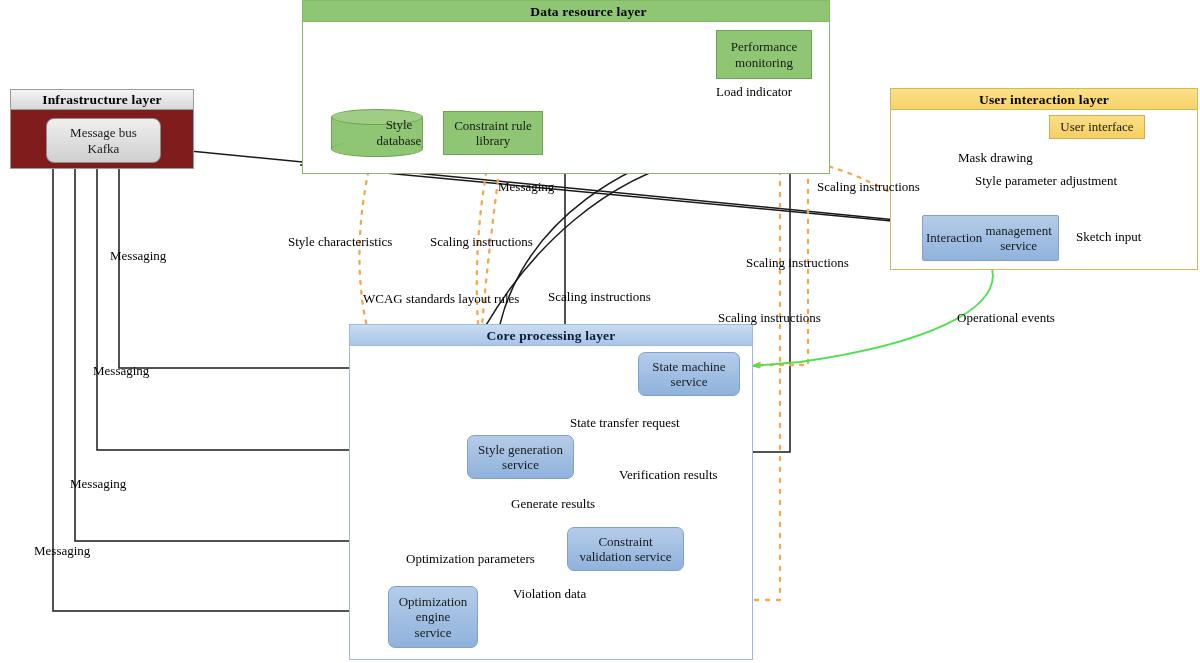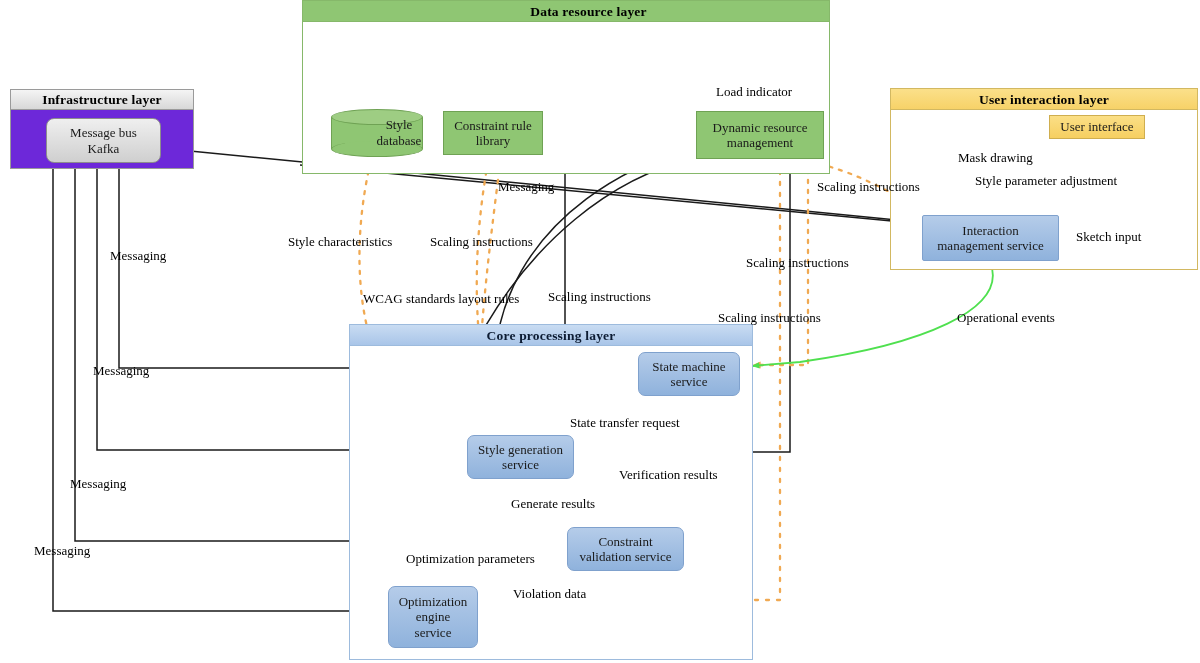--- a/index.html
+++ b/index.html
@@ -38,21 +38,21 @@
     text-align: center;
     font-weight: bold;
     font-size: 13.5px;
     letter-spacing: .2px;
     box-sizing: border-box;
   }
 
   
   .layer-infra {
     border: 1.4px solid #9a9a9a;
-    background: #6d28d9;
+    background: #7f1d1d;
   }
   .layer-infra .layer-title {
     background: linear-gradient(#f4f4f4, #d8d8d8);
     border-bottom: 1.4px solid #9a9a9a;
     color: #000000;
   }
 
   
   .layer-data {
     border: 1.4px solid #86b86a;
@@ -269,25 +269,25 @@
       <div class="cyl-bottom"></div>
       <div class="cyl-top"></div>
       <div class="cyl-label">Style database</div>
     </div>
 
     <div class="node node-green" style="left:140px; top:110px; width:100px; height:44px; flex-direction:column;">
       <span>Constraint rule</span>
       <span>library</span>
     </div>
 
-
-    <div class="node node-green" style="left:393px; top:110px; width:128px; height:48px; flex-direction:column;">
-      <span>Dynamic resource</span>
-      <span>management</span>
-    </div>
+    <div class="node node-green" style="left:413px; top:29px; width:96px; height:49px; flex-direction:column;">
+      <span>Performance</span>
+      <span>monitoring</span>
+    </div>
+
   </div>
 
   <div class="layer layer-core" style="left:349px; top:324px; width:404px; height:336px;padding-left:25px;">
     <div class="layer-title" style="height:21px; line-height:21px;">Core processing layer</div>
 
     <div class="node node-blue" style="left:288px; top:27px; width:102px; height:44px; flex-direction:column;">
       <span>State machine</span>
       <span>service</span>
     </div>
 
@@ -308,21 +308,21 @@
     </div>
   </div>
 
   <div class="layer layer-ui" style="left:890px; top:88px; width:308px; height:182px;">
     <div class="layer-title" style="height:21px; line-height:21px;">User interaction layer</div>
 
     <div class="node node-yellow" style="left:158px; top:26px; width:96px; height:24px;">
       <span>User interface</span>
     </div>
 
-    <div class="node node-blue" style="left:31px; top:126px; width:137px; height:46px; flex-direction:column; border-radius:2px;">
+    <div class="node node-blue" style="left:31px; top:126px; width:137px; height:46px; border-radius:2px;">
       <span>Interaction</span>
       <span>management service</span>
     </div>
   </div>
 
   <div>
     <span class="edge-label" style="left:716px; top:85px;">Load indicator</span>
     <span class="edge-label" style="left:498px; top:180px;">Messaging</span>
     <span class="edge-label" style="left:817px; top:180px;">Scaling instructions</span>
     <span class="edge-label" style="left:958px; top:151px;">Mask drawing</span>

